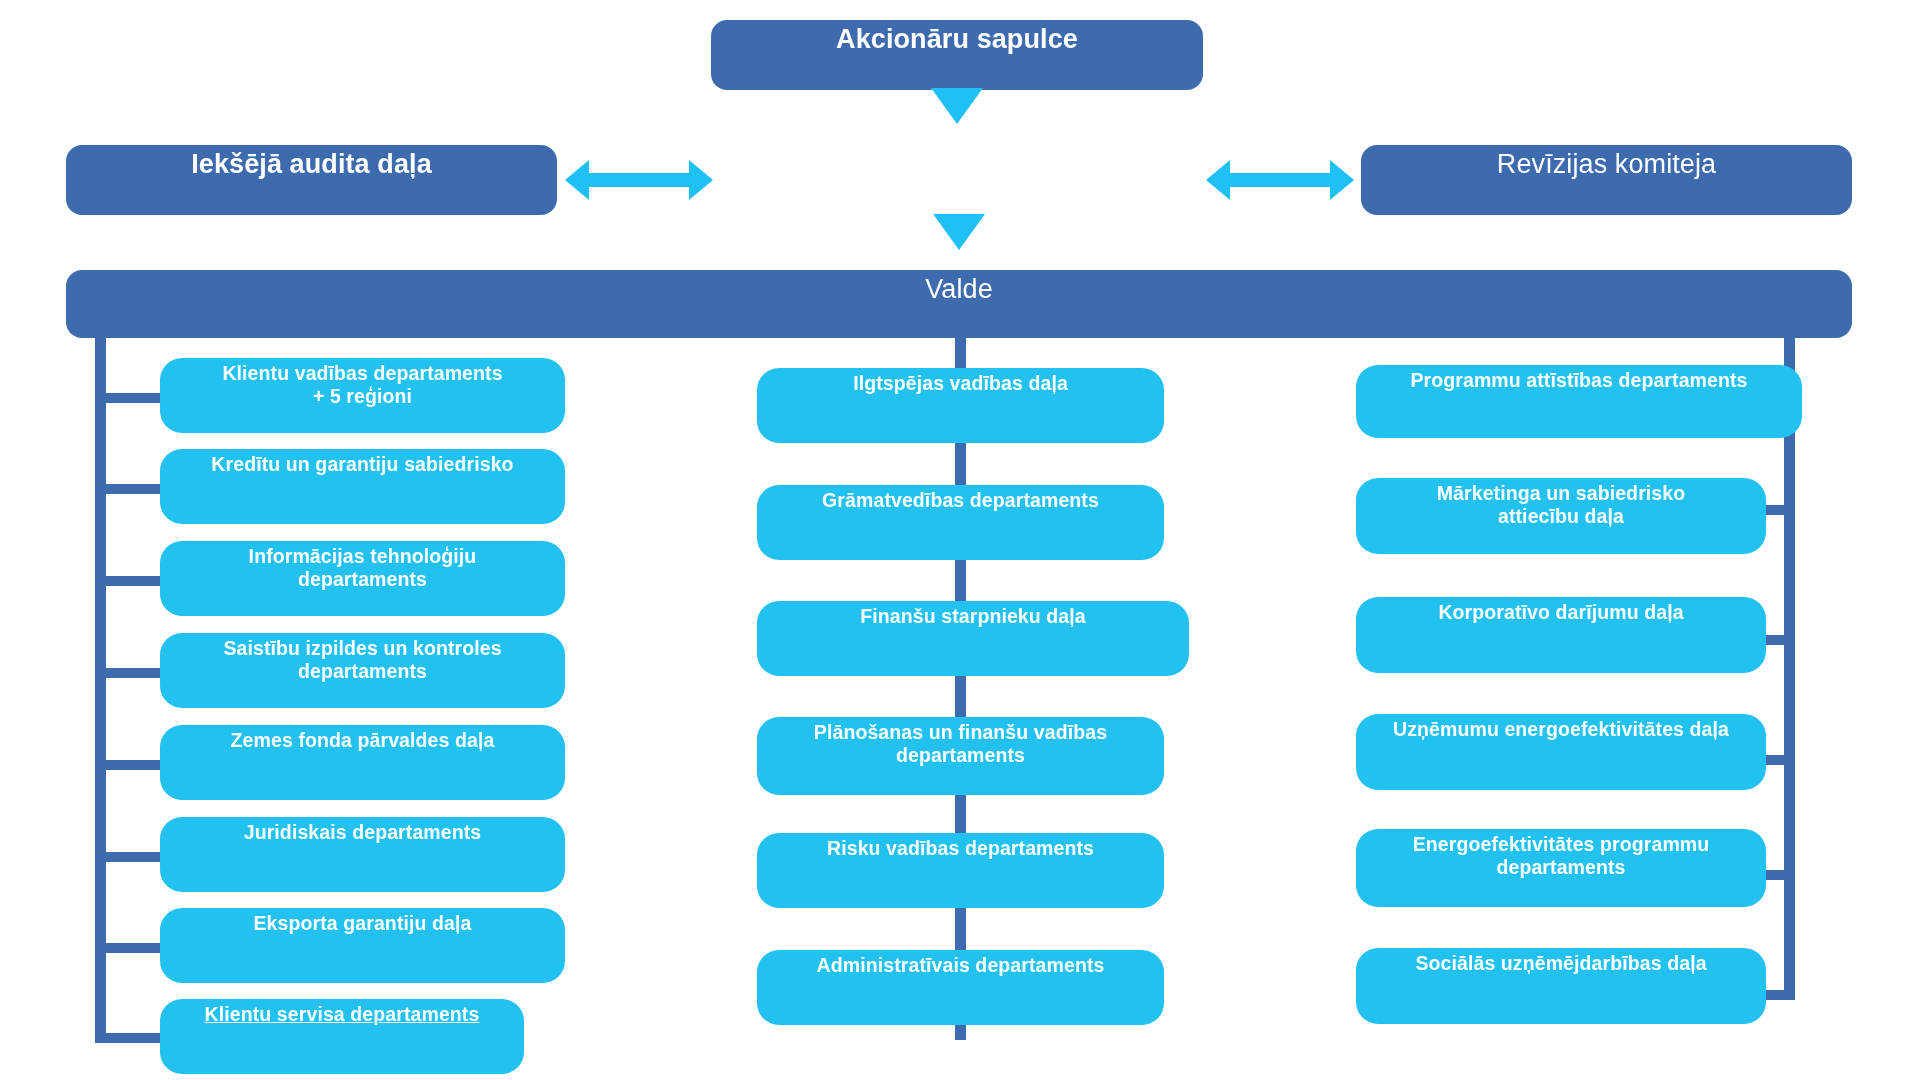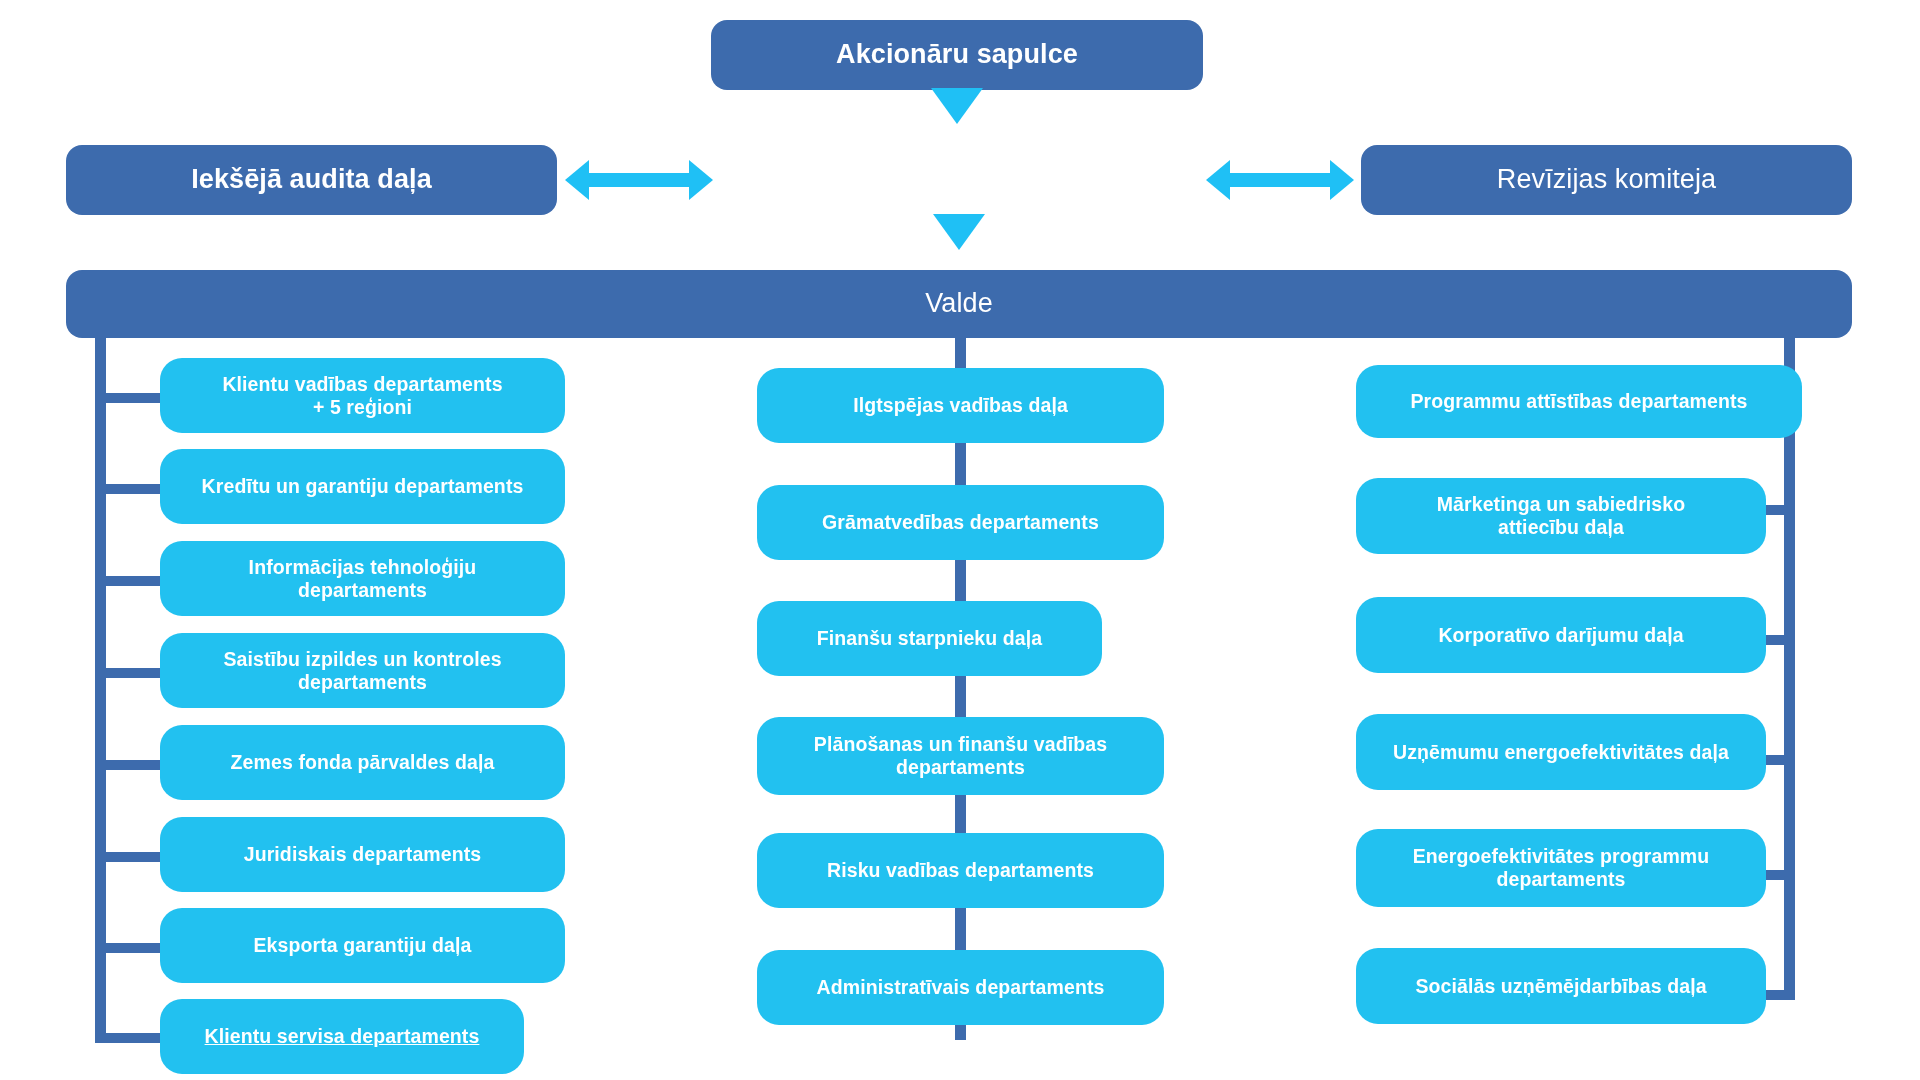--- a/index.html
+++ b/index.html
@@ -19,21 +19,21 @@
     height: 1080px;
     overflow: hidden;
     background: #ffffff;
   }
 
   
   .box {
     position: absolute;
     box-sizing: border-box;
     display: flex;
-    align-items: center;
+    align-items: flex-start;
     justify-content: center;
     text-align: center;
     color: #ffffff;
     line-height: 1.17;
     letter-spacing: .1px;
     padding: 4px 14px;
     white-space: pre-line;
   }
 
   .box.dark {
@@ -141,41 +141,41 @@
   <div class="conn" style="left:1729px; top:505px; width:66px; height:10px;"></div>
   <div class="conn" style="left:1729px; top:635px; width:66px; height:10px;"></div>
   <div class="conn" style="left:1729px; top:755px; width:66px; height:10px;"></div>
   <div class="conn" style="left:1729px; top:870px; width:66px; height:10px;"></div>
   <div class="conn" style="left:1729px; top:990px; width:66px; height:10px;"></div>
 
   <div class="box cyan" style="left:160px; top:358px; width:405px; height:75px;">
     <span>Klientu vadības departaments
 + 5 reģioni</span></div>
   <div class="box cyan" style="left:160px; top:449px; width:405px; height:75px;">
-    <span>Kredītu un garantiju departaments</span></div>
+    <span>Kredītu un garantiju sabiedrisko</span></div>
   <div class="box cyan" style="left:160px; top:541px; width:405px; height:75px;">
     <span>Informācijas tehnoloģiju
 departaments</span></div>
   <div class="box cyan" style="left:160px; top:633px; width:405px; height:75px;">
     <span>Saistību izpildes un kontroles
 departaments</span></div>
   <div class="box cyan" style="left:160px; top:725px; width:405px; height:75px;">
     <span>Zemes fonda pārvaldes daļa</span></div>
   <div class="box cyan" style="left:160px; top:817px; width:405px; height:75px;">
     <span>Juridiskais departaments</span></div>
   <div class="box cyan" style="left:160px; top:908px; width:405px; height:75px;">
     <span>Eksporta garantiju daļa</span></div>
   <div class="box cyan" style="left:160px; top:999px; width:364px; height:75px;text-decoration:underline;">
     <span>Klientu servisa departaments</span></div>
 
   <div class="box cyan" style="left:757px; top:368px; width:407px; height:75px;">
     <span>Ilgtspējas vadības daļa</span></div>
   <div class="box cyan" style="left:757px; top:485px; width:407px; height:75px;">
     <span>Grāmatvedības departaments</span></div>
-  <div class="box cyan" style="left:757px; top:601px; width:345px; height:75px;">
+  <div class="box cyan" style="left:757px; top:601px; width:432px; height:75px;">
     <span>Finanšu starpnieku daļa</span></div>
   <div class="box cyan" style="left:757px; top:717px; width:407px; height:78px;">
     <span>Plānošanas un finanšu vadības
 departaments</span></div>
   <div class="box cyan" style="left:757px; top:833px; width:407px; height:75px;">
     <span>Risku vadības departaments</span></div>
   <div class="box cyan" style="left:757px; top:950px; width:407px; height:75px;">
     <span>Administratīvais departaments</span></div>
 
   <div class="box cyan" style="left:1356px; top:365px; width:446px; height:73px;">

